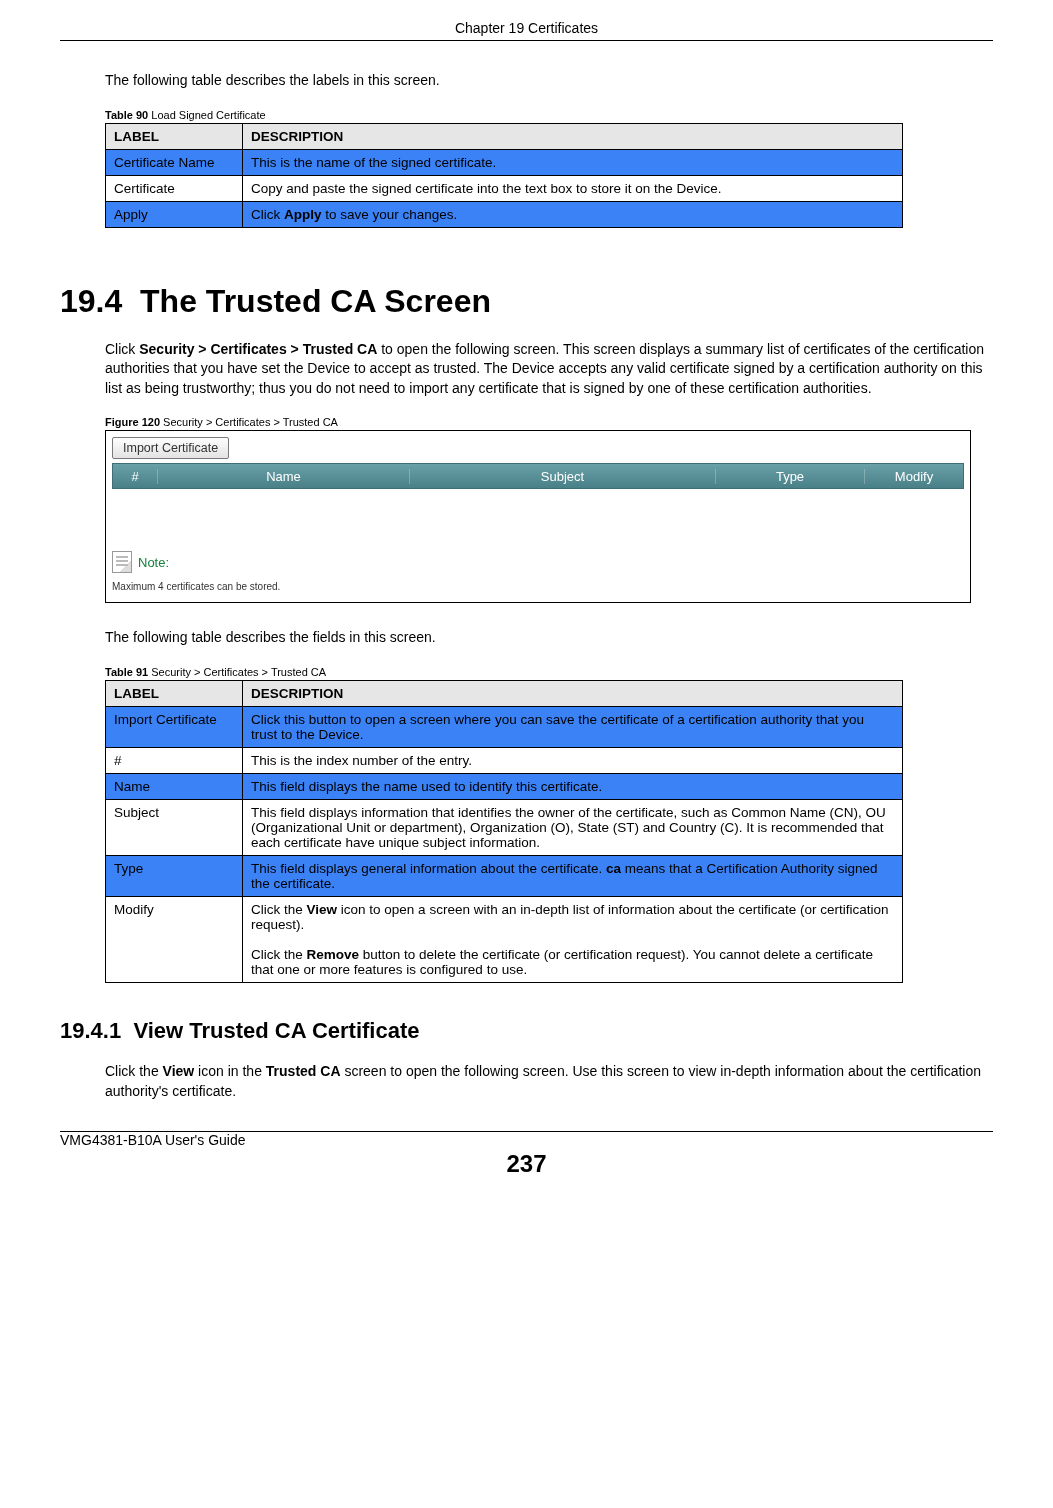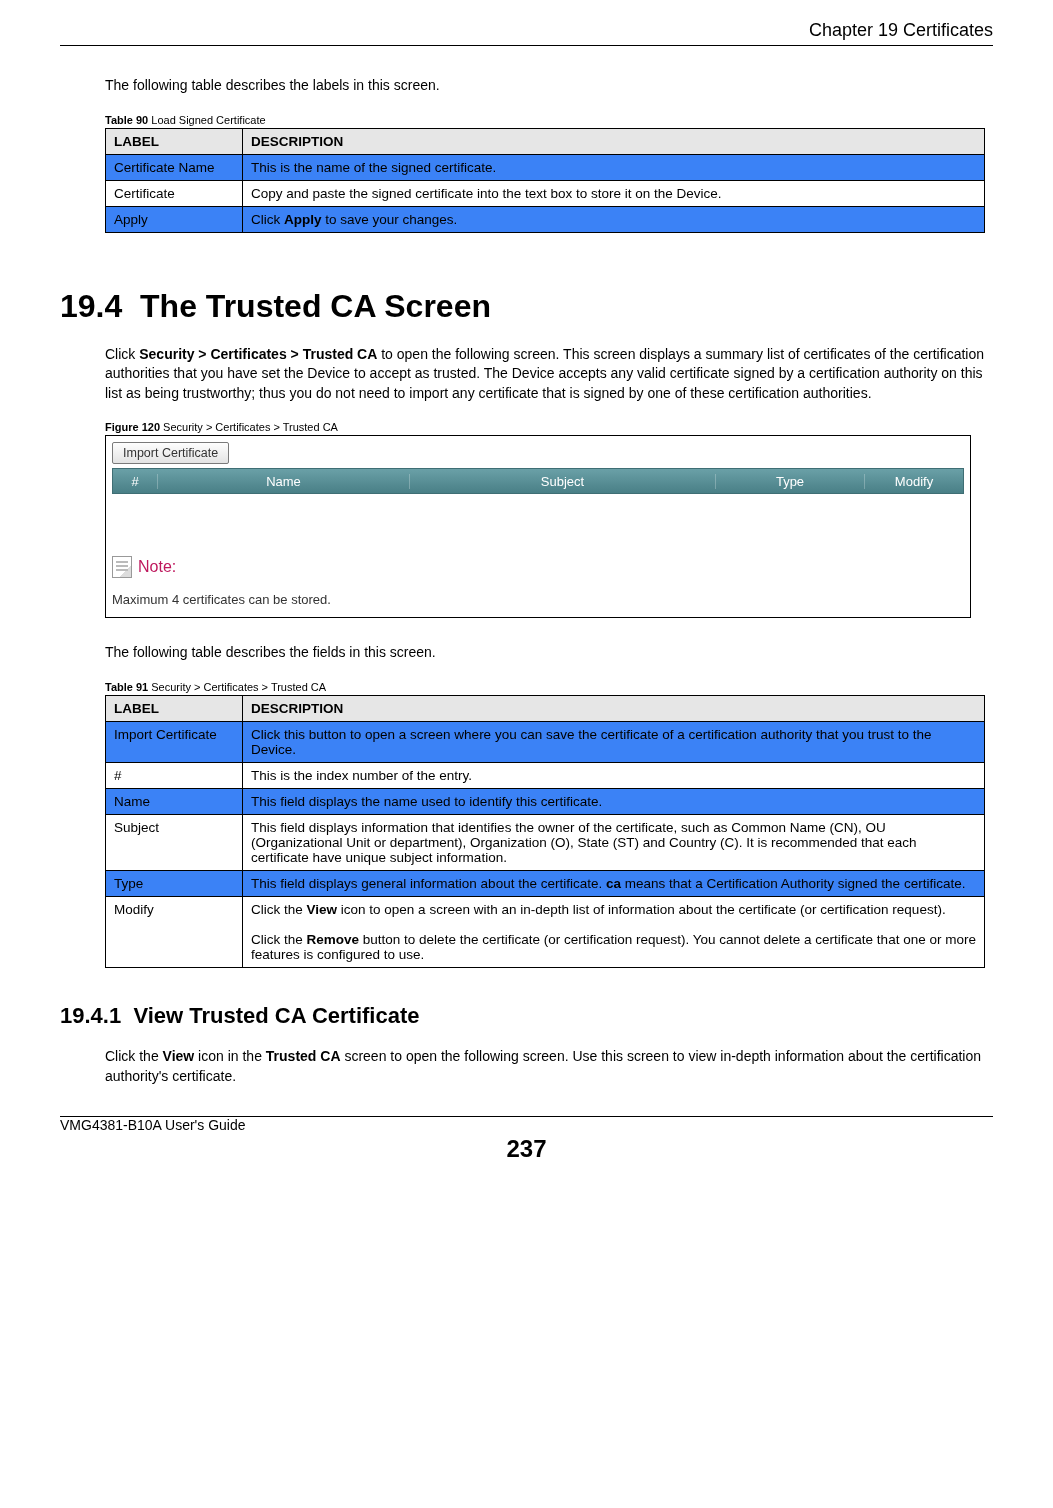--- a/index.html
+++ b/index.html
@@ -9,22 +9,22 @@
     font-family: Verdana, Geneva, sans-serif;
     font-size: 14px;
     color: #000;
     width: 1053px;
   }
   .page {
     padding: 20px 60px 20px 60px;
     box-sizing: border-box;
   }
   .chapter-header {
-    text-align: right;
-    font-size: 18px;
+    text-align: center;
+    font-size: 14px;
     margin-bottom: 4px;
   }
   .top-rule {
     border: none;
     border-top: 1px solid #000;
     margin: 0 0 30px 0;
   }
   .body-text {
     margin-left: 45px;
     margin-bottom: 18px;
@@ -32,21 +32,21 @@
   }
   .table-caption {
     margin-left: 45px;
     margin-bottom: 2px;
     font-size: 11px;
   }
   .table-caption b { font-weight: bold; }
   table.desc-table {
     margin-left: 45px;
     border-collapse: collapse;
-    width: 880px;
+    width: 798px;
     font-size: 13.5px;
   }
   table.desc-table th, table.desc-table td {
     border: 1px solid #000;
     padding: 5px 8px;
     text-align: left;
     vertical-align: top;
   }
   table.desc-table th {
     background: #e6e6e6;
@@ -123,22 +123,22 @@
     background: linear-gradient(135deg, #fff 0 70%, #ddd 70% 100%);
     position: relative;
   }
   .note-icon::after {
     content: "";
     position: absolute;
     left: 3px; right: 3px; top: 4px;
     height: 2px; background: #bbb;
     box-shadow: 0 4px 0 #bbb, 0 8px 0 #bbb;
   }
-  .note-text { font-size: 16px; color: #be185d; }
-  .max-text { font-size: 13px; color: #333; margin-top: 14px; }
+  .note-text { font-size: 13px; color: #15803d; }
+  .max-text { font-size: 10px; color: #333; margin-top: 8px; }
   .footer-area {
     margin-top: 30px;
   }
   .bottom-rule {
     border: none;
     border-top: 1px solid #000;
     margin: 0;
   }
   .footer-guide {
     text-align: left;

